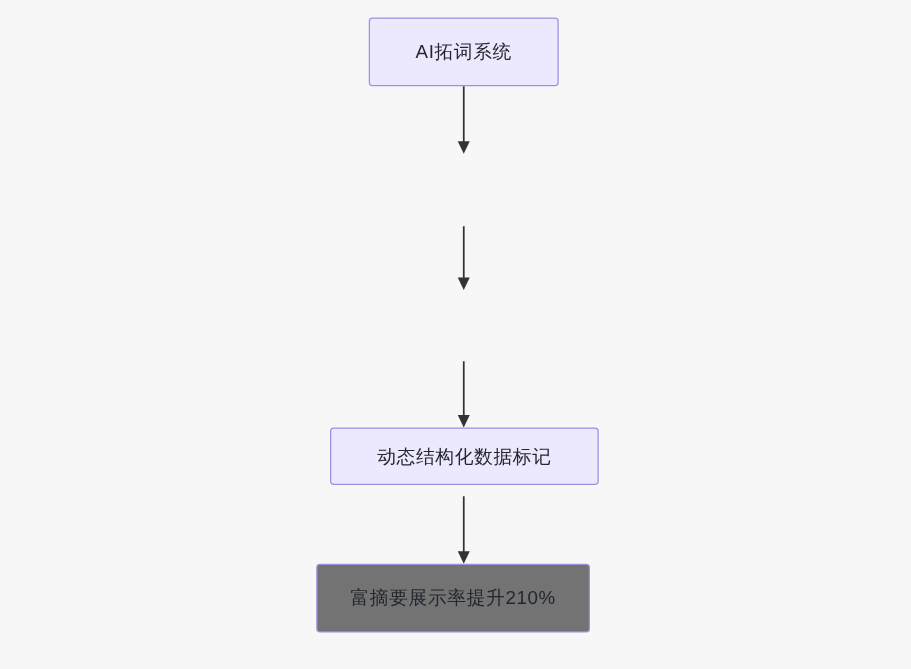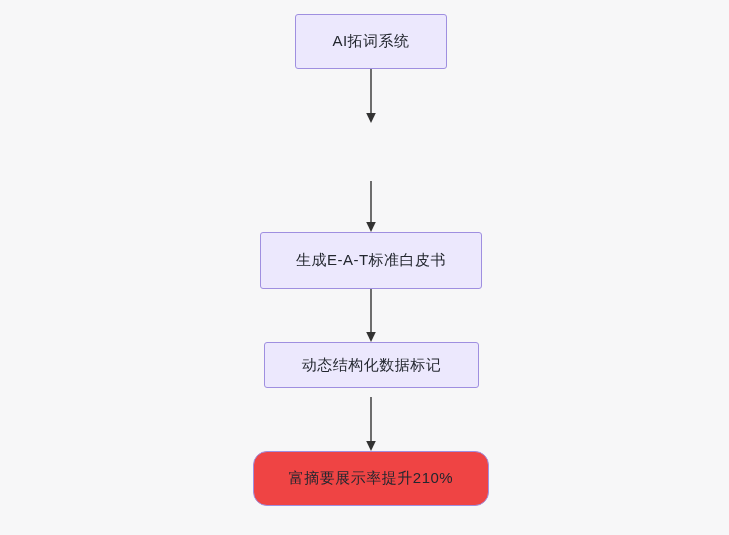--- a/index.html
+++ b/index.html
@@ -60,22 +60,19 @@
       <line x1="10" y1="0" x2="10" y2="44" stroke="#333333"></line>
       <polygon points="10,53 5.2,43 14.8,43" fill="#333333"></polygon>
     </svg>
     <svg class="edge" width="20" height="54" style="left: 361px; top: 397px;">
       <line x1="10" y1="0" x2="10" y2="45" stroke="#333333"></line>
       <polygon points="10,54 5.2,44 14.8,44" fill="#333333"></polygon>
     </svg>
     <div class="node" style="left: 295px; top: 14px; width: 152px; height: 55px; background: rgb(236, 232, 253); border-color: rgb(159, 143, 224);">
       <span>AI拓词系统</span>
     </div>
-    <div class="node" style="left: 260px; top: 232px; width: 222px; height: 57px; background: rgb(236, 232, 253); border-color: rgb(159, 143, 224);">
-      <span>生成E-A-T标准白皮书</span>
-    </div>
     <div class="node" style="left: 264px; top: 342px; width: 215px; height: 46px; background: rgb(236, 232, 253); border-color: rgb(159, 143, 224);">
       <span>动态结构化数据标记</span>
     </div>
-    <div class="node" style="left: 253px; top: 451px; width: 236px; height: 55px; background: #ef4444; border-color: rgb(159, 143, 224); border-radius: 14px;">
+    <div class="node" style="left: 253px; top: 451px; width: 219px; height: 55px; background: #737373; border-color: rgb(159, 143, 224);">
       <span>富摘要展示率提升210%</span>
     </div>
   </div>
 
 </body></html>

